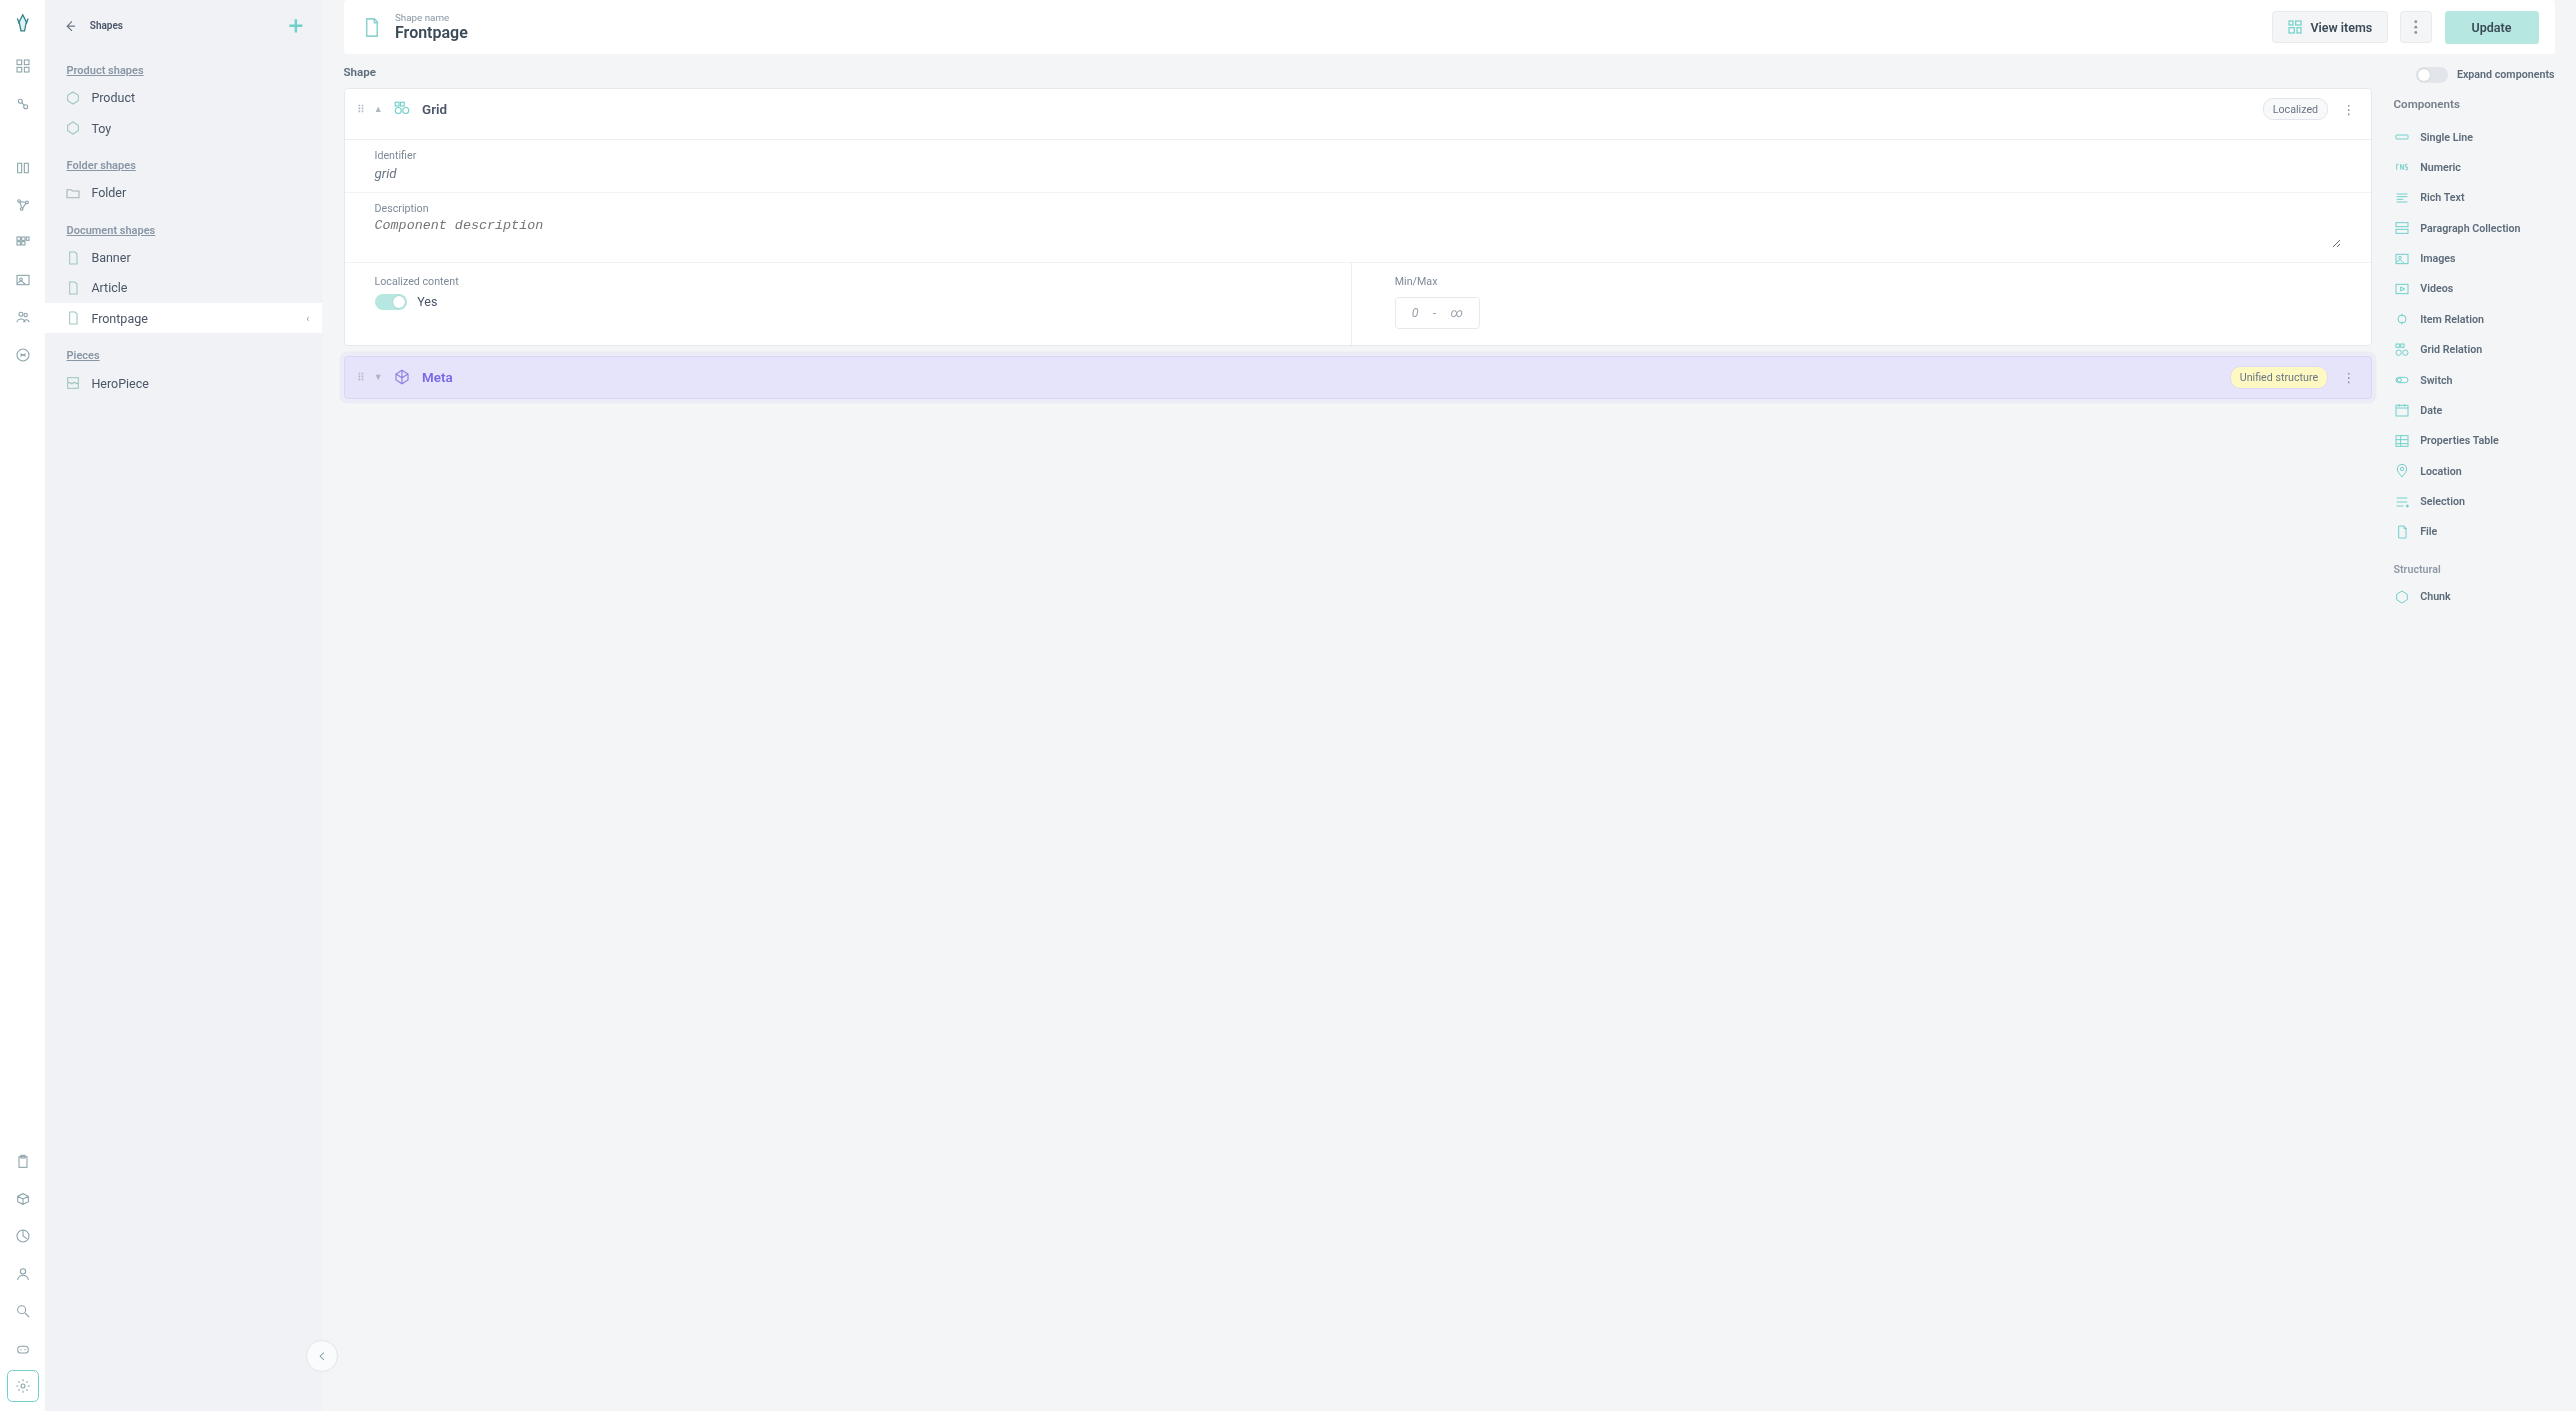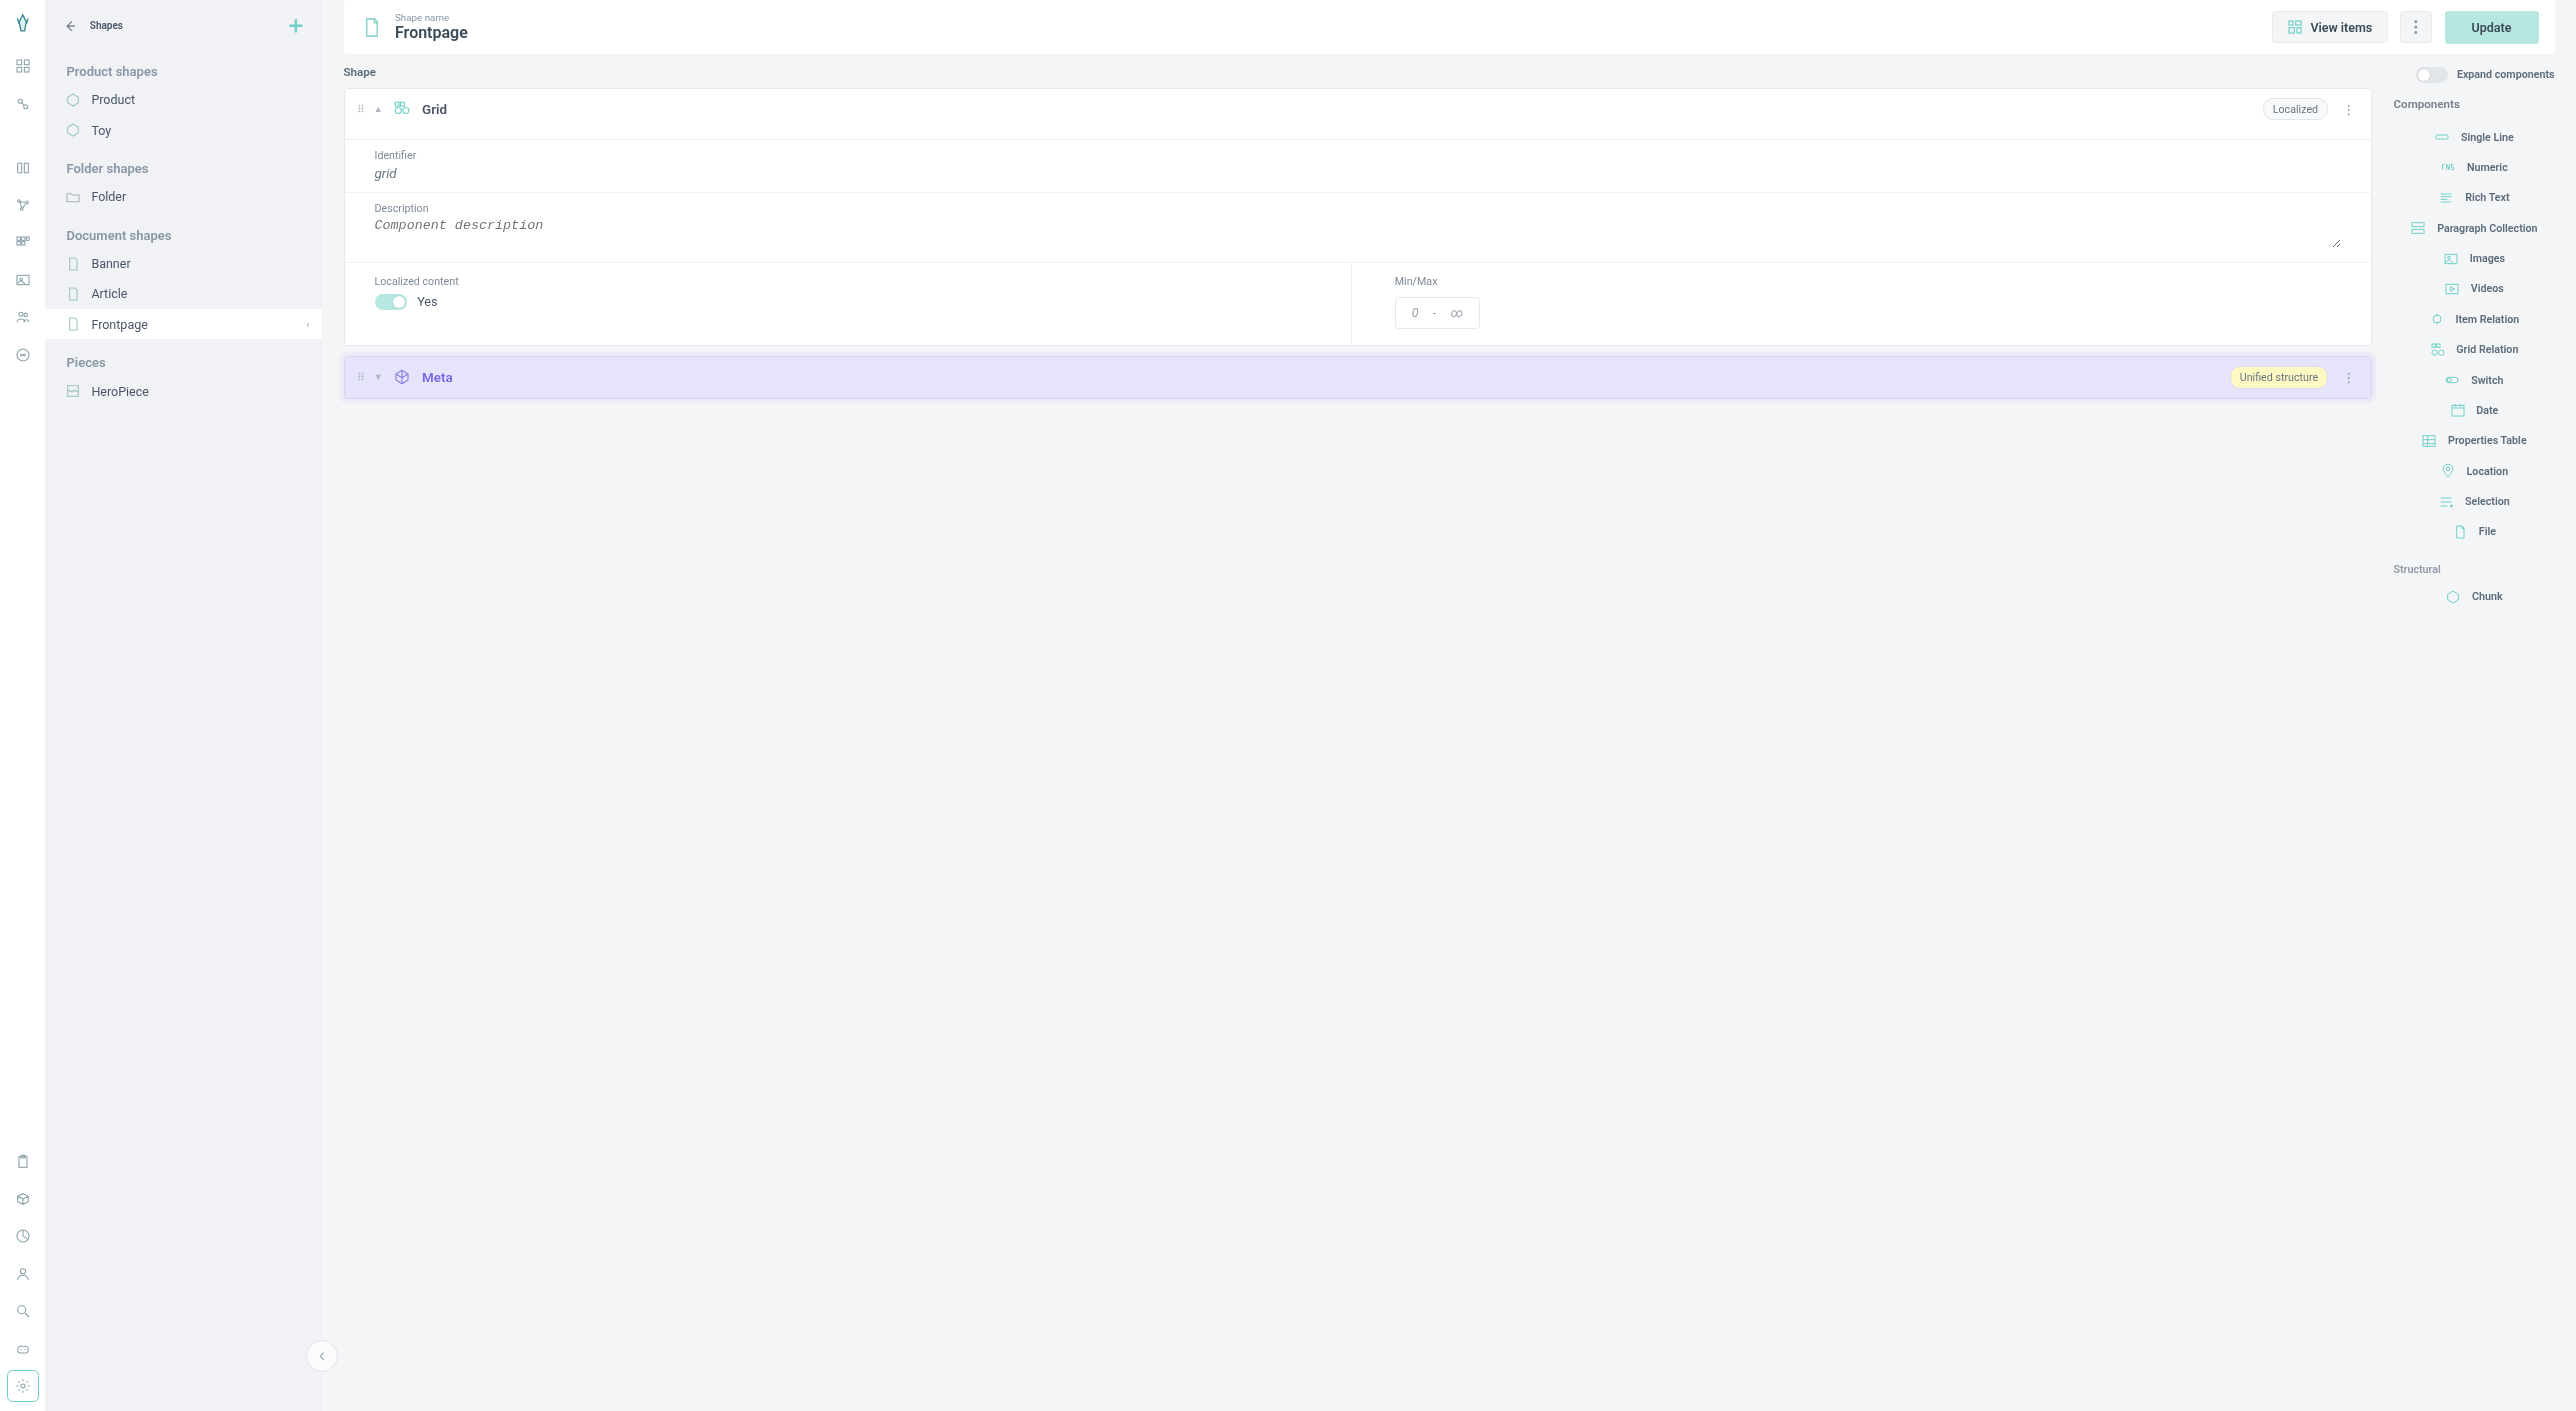--- a/index.html
+++ b/index.html
@@ -12,21 +12,21 @@
 .rail-item.active { border: 1.8px solid #6fd1c9; }
 .rail-item svg { width:16px; height:16px; stroke:#8aa2a9; fill:none; stroke-width:1.6; }
 .rail-gap { flex:1 0 auto; }
 
 .sidebar { width: 277px; background:#f0f2f5; display:flex; flex-direction:column; padding-top:7.2px; position:relative; }
 .sidebar-header { display:flex; align-items:center; gap:9px; padding:7.2px 14.3px 10.7px 14.3px; }
 .back-arrow { width:21.5px; height:21.5px; display:flex; align-items:center; justify-content:center; cursor:pointer; }
 .sidebar-title { font-size:10px; font-weight:600; color:#4a5568; flex:1; }
 .add-btn { width:23px; height:23px; display:flex; align-items:center; justify-content:center; cursor:pointer; }
 
-.section-label { font-size:13px; font-weight:600; color:#8896a5; padding:16px 21.5px 5.4px; }
+.section-label { font-size:11px; font-weight:600; color:#8896a5; padding:16px 21.5px 5.4px;text-decoration:underline; }
 .shape-row { display:flex; align-items:center; gap:10.7px; padding:7.2px 19.7px; font-size:12.5px; color:#4a5568; cursor:pointer; position:relative; }
 .shape-row.active { background:#fff; }
 .shape-row .chevron { position:absolute; right:12.5px; top:50%; transform:translateY(-50%); color:#9aa5b1; font-size:10.7px; }
 .shape-icon { width:16px; height:16px; flex-shrink:0; }
 
 .collapse-handle { position:absolute; right:-16px; bottom:39px; width:32px; height:32px; border-radius:50%; border:0.9px solid #e2e6ea; background:#fafbfc; display:flex; align-items:center; justify-content:center; cursor:pointer; color:#8aa2a9; }
 
 .main { flex:1; display:flex; flex-direction:column; overflow:auto; }
 .topbar { background:#fff; border-radius:3.6px; margin:0 21.5px 10.7px 21.5px; padding:10.7px 16px; display:flex; align-items:center; gap:12.5px; }
 .doc-icon { width:23px; height:23px; }
@@ -43,21 +43,21 @@
 
 .shape-label { font-size:11.6px; font-weight:600; color:#5c6b7a; margin-bottom:9px; }
 .expand-row { display:flex; align-items:center; gap:9px; justify-content:flex-end; margin-bottom:14.3px; }
 .toggle { width:32px; height:16px; border-radius:9px; background:#e2e6ea; position:relative; cursor:pointer; }
 .toggle::after { content:""; position:absolute; width:12.5px; height:12.5px; border-radius:50%; background:#fff; top:1.8px; left:1.8px; box-shadow:0 0 1.8px rgba(0,0,0,.2); }
 .toggle.on { background:#b6e7e1; }
 .toggle.on::after { left:18px; }
 .exp-label { font-size:10.7px; font-weight:600; color:#5c6b7a; }
 
 .components-title { font-size:11.6px; font-weight:600; color:#777f8a; margin-bottom:10.7px; }
-.comp-item { display:flex; align-items:center; gap:10.7px; padding:7.2px 0; font-size:10.7px; font-weight:600; color:#5c6b7a; cursor:pointer;justify-content:center; }
+.comp-item { display:flex; align-items:center; gap:10.7px; padding:7.2px 0; font-size:10.7px; font-weight:600; color:#5c6b7a; cursor:pointer; }
 .comp-item svg, .comp-item .cicon { width:16px; height:16px; stroke:#6fd1c9; fill:none; stroke-width:1.5; flex-shrink:0; }
 .struct-title { font-size:10.7px; font-weight:600; color:#8f99a6; margin:16px 0 5.4px; }
 
 .card { background:#fff; border:0.9px solid #e6e9ec; border-radius:3.6px; margin-bottom:10.7px; }
 .card-head { display:flex; align-items:center; gap:10.7px; padding:9px 12.5px; }
 .drag { color:#aeb7c0; cursor:grab; font-size:10.7px; letter-spacing:-1.8px; }
 .tri { color:#aeb7c0; font-size:9px; }
 .card-title { font-size:13.4px; font-weight:600; color:#4a5568; flex:1; }
 .card-title.purple { color:#7769e6; }
 .badge { border:0.9px solid #e2e6ea; background:#f8f9fa; border-radius:10px; padding:3.6px 9px; font-size:10.7px; color:#6a7583; }

